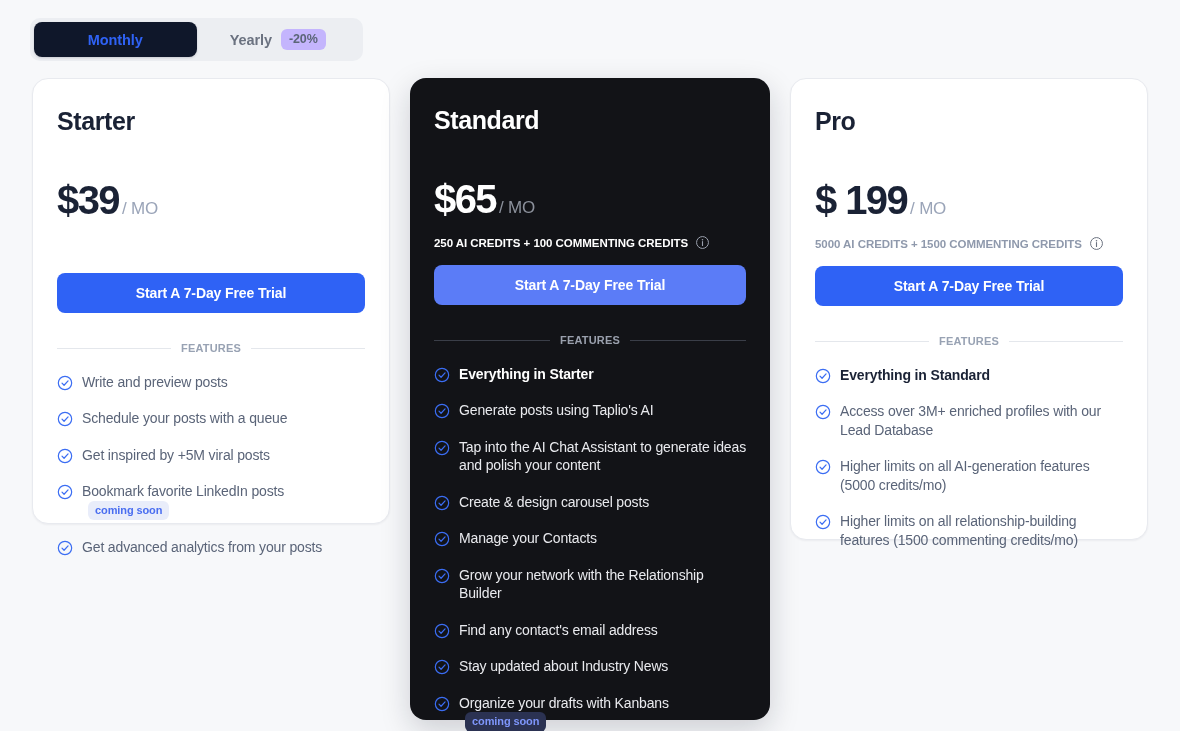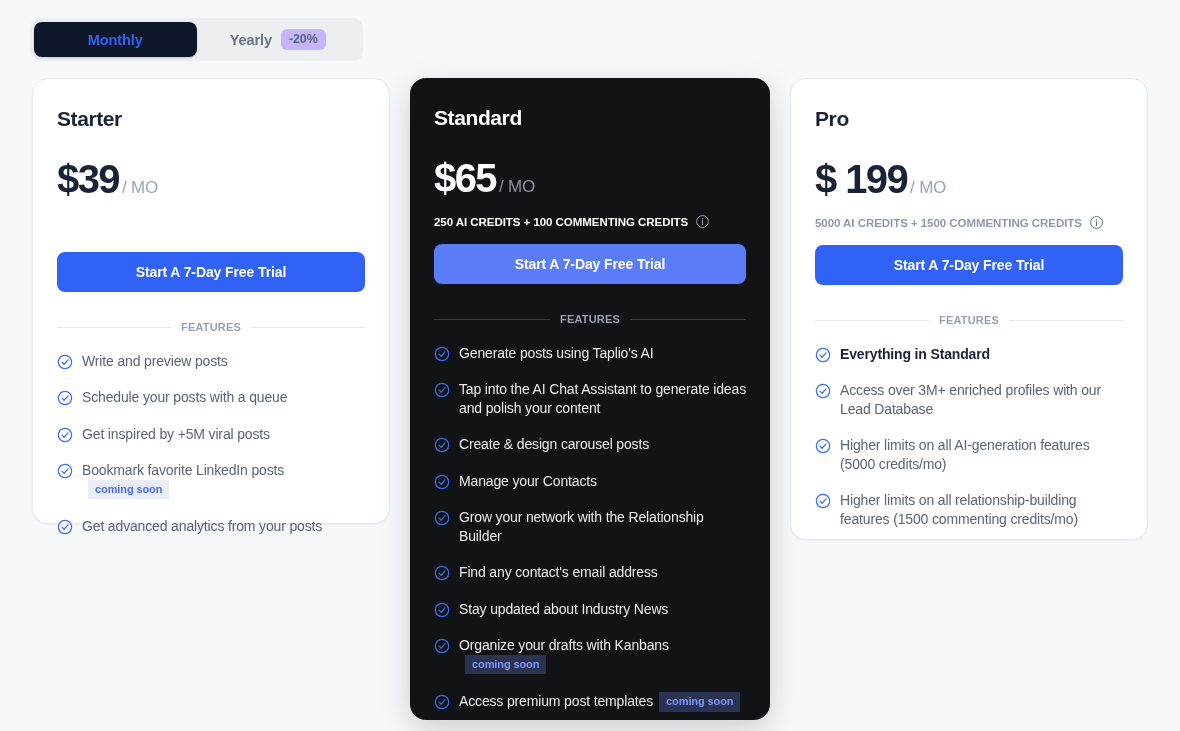--- a/index.html
+++ b/index.html
@@ -85,24 +85,24 @@
   .card.dark {
     background: #121317;
     box-shadow: 0 10px 30px rgba(16,24,40,0.18);
   }
 
   #card-starter  { left: 32px;  top: 78px;  width: 358px;  height: 446px; }
   #card-standard { left: 410px; top: 78px;  width: 360px;  height: 642px; }
   #card-pro      { left: 790px; top: 78px;  width: 358px;  height: 462px; }
 
   .plan-name {
-    font-size: 21px;
+    font-size: 25px;
     font-weight: 700;
     letter-spacing: -0.4px;
-    margin-bottom: 28px;
+    margin-bottom: 44px;
   }
   .light .plan-name { color: #1a2235; }
   .dark  .plan-name { color: #ffffff; }
 
   .price-row {
     display: flex;
     align-items: baseline;
     gap: 3px;
   }
   .price-amount {
@@ -207,21 +207,21 @@
   .feature.bold .feature-text { font-weight: 700; }
   .light .feature.bold .feature-text { color: #1a2235; }
   .dark  .feature.bold .feature-text { color: #ffffff; }
 
   .soon-badge {
     display: inline-block;
     font-size: 11px;
     font-weight: 600;
     letter-spacing: -0.1px;
     padding: 2px 7px 3px;
-    border-radius: 0;
+    border-radius: 6px;
     margin-left: 6px;
     vertical-align: 1px;
     white-space: nowrap;
   }
   .light .soon-badge { background: #e9edfa; color: #4a6ef0; }
   .dark  .soon-badge { background: #2b3252; color: #7e96fb; }
 </style>
 </head>
 <body>
 
@@ -308,20 +308,27 @@
     <div class="cta-spacer-credits"></div>
     <button class="cta">Start A 7-Day Free Trial</button>
 
     <div class="features-head">
       <span class="rule"></span>
       <span class="features-label">FEATURES</span>
       <span class="rule"></span>
     </div>
 
     <ul class="feature-list">
+      <li class="feature bold">
+        <svg class="check-icon" viewBox="0 0 24 24" fill="none">
+            <circle cx="12" cy="12" r="10" stroke="#3b6df3" stroke-width="1.8"></circle>
+            <path d="M7.5 12.3l3.1 3.1 6-6.6" stroke="#3b6df3" stroke-width="1.8" stroke-linecap="round" stroke-linejoin="round"></path>
+          </svg>
+        <span class="feature-text"><span>Everything in Starter</span></span>
+      </li>
       <li class="feature">
         <svg class="check-icon" viewBox="0 0 24 24" fill="none">
             <circle cx="12" cy="12" r="10" stroke="#3b6df3" stroke-width="1.8"></circle>
             <path d="M7.5 12.3l3.1 3.1 6-6.6" stroke="#3b6df3" stroke-width="1.8" stroke-linecap="round" stroke-linejoin="round"></path>
           </svg>
         <span class="feature-text"><span>Generate posts using Taplio's AI</span></span>
       </li>
       <li class="feature">
         <svg class="check-icon" viewBox="0 0 24 24" fill="none">
             <circle cx="12" cy="12" r="10" stroke="#3b6df3" stroke-width="1.8"></circle>

